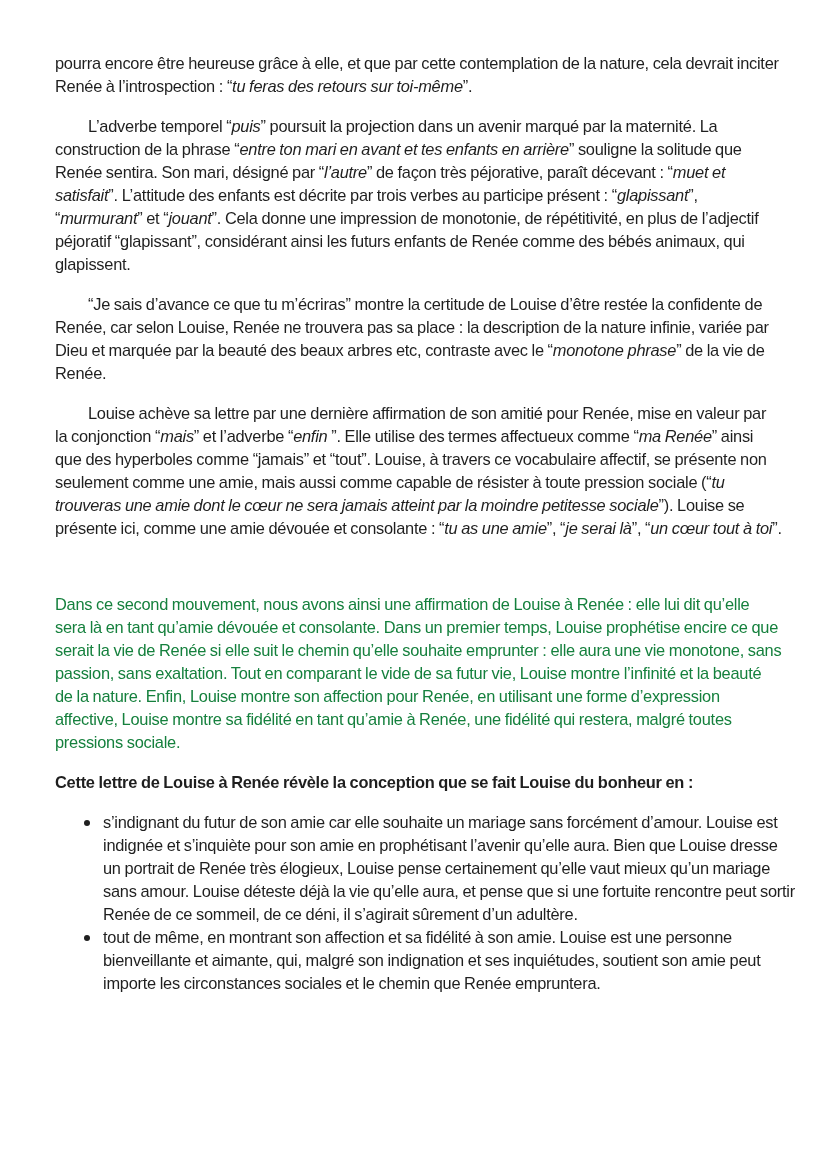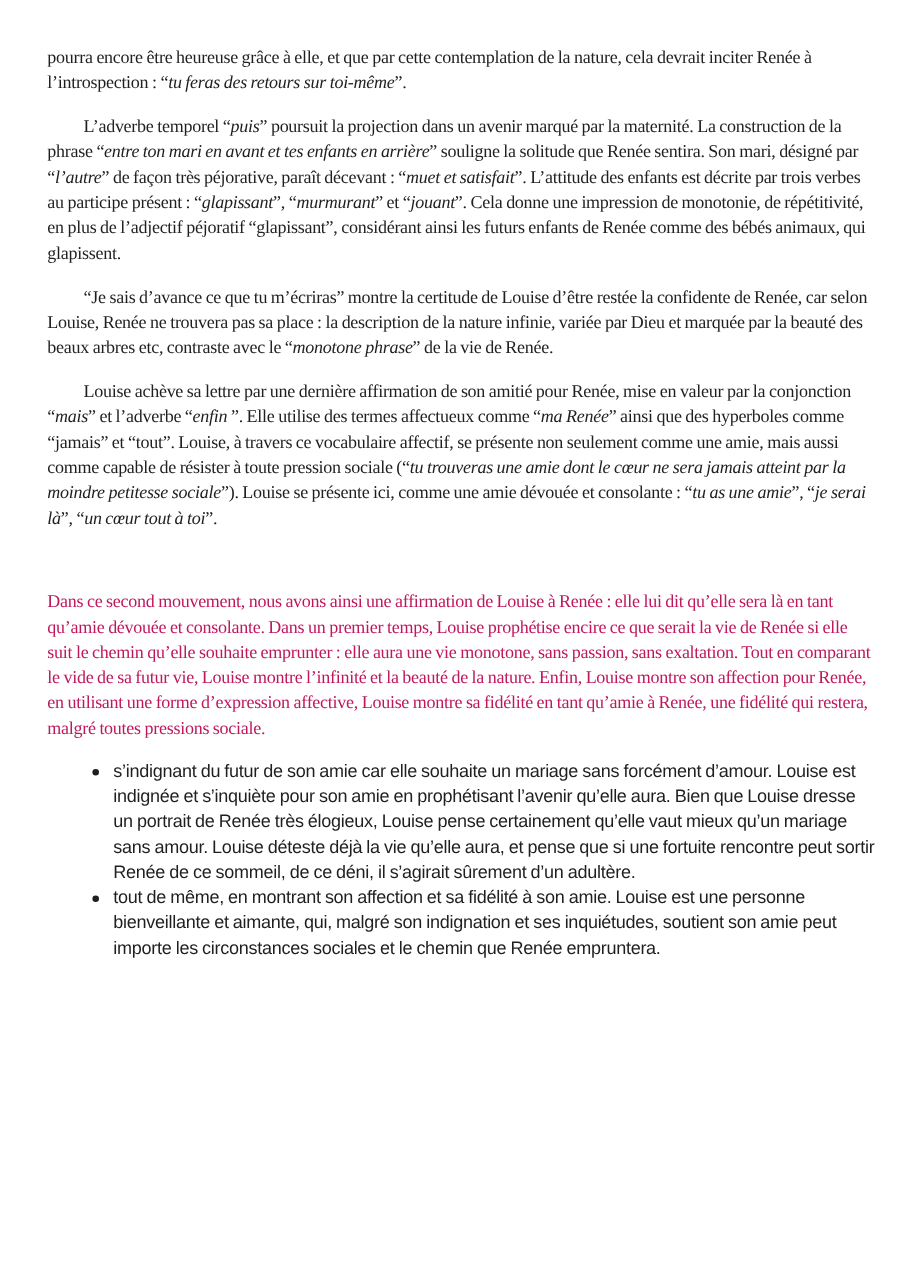--- a/index.html
+++ b/index.html
@@ -16,33 +16,32 @@
       font-size: 16.4px;
       line-height: 23px;
       letter-spacing: -0.25px;
       word-spacing: -0.5px;
     }
     .page {
       position: relative;
       padding: 36px 30px 0 39px;
     }
     p {
-      margin: 4px;
-      font-family: Liberation Serif, serif;
+      margin: 16px;
     }
     .indent {
       text-indent: 33px;
     }
     .gap {
       margin-top: 17px;
     }
     em { font-style: italic; }
     .summary {
       margin-top: 53px;
-      color: #be185d;
+      color: #15803d;
     }
     .conclusion-title {
       margin-top: 61px;
       font-weight: bold;
       font-style: italic;
     }
     .conclusion-lead {
       margin-top: 17px;
       font-weight: bold;
     }
@@ -74,20 +73,21 @@
 
   <p class="indent gap"><span>L’adverbe temporel “</span><em>puis</em><span>” poursuit la projection dans un avenir marqué par la maternité. La construction de la phrase “</span><em>entre ton mari en avant et tes enfants en arrière</em><span>” souligne la solitude que Renée sentira. Son mari, désigné par “</span><em>l’autre</em><span>” de façon très péjorative, paraît décevant : “</span><em>muet et satisfait</em><span>”. L’attitude des enfants est décrite par trois verbes au participe présent : “</span><em>glapissant</em><span>”, “</span><em>murmurant</em><span>” et “</span><em>jouant</em><span>”. Cela donne une impression de monotonie, de répétitivité, en plus de l’adjectif péjoratif “glapissant”, considérant ainsi les futurs enfants de Renée comme des bébés animaux, qui glapissent.</span></p>
 
   <p class="indent gap"><span>“Je sais d’avance ce que tu m’écriras” montre la certitude de Louise d’être restée la confidente de Renée, car selon Louise, Renée ne trouvera pas sa place : la description de la nature infinie, variée par Dieu et marquée par la beauté des beaux arbres etc, contraste avec le “</span><em>monotone phrase</em><span>” de la vie de Renée.</span></p>
 
   <p class="indent gap"><span>Louise achève sa lettre par une dernière affirmation de son amitié pour Renée, mise en valeur par la conjonction “</span><em>mais</em><span>” et l’adverbe “</span><em>enfin </em><span>”. Elle utilise des termes affectueux comme “</span><em>ma Renée</em><span>” ainsi que des hyperboles comme “jamais” et “tout”. Louise, à travers ce vocabulaire affectif, se présente non seulement comme une amie, mais aussi comme capable de résister à toute pression sociale (“</span><em>tu trouveras une amie dont le cœur ne sera jamais atteint par la moindre petitesse sociale</em><span>”). Louise se présente ici, comme une amie dévouée et consolante : “</span><em>tu as une amie</em><span>”, “</span><em>je serai là</em><span>”, “</span><em>un cœur tout à toi</em><span>”.</span></p>
 
   <p class="summary"><span>Dans ce second mouvement, nous avons ainsi une affirmation de Louise à Renée : elle lui dit qu’elle sera là en tant qu’amie dévouée et consolante. Dans un premier temps, Louise prophétise encire ce que serait la vie de Renée si elle suit le chemin qu’elle souhaite emprunter : elle aura une vie monotone, sans passion, sans exaltation. Tout en comparant le vide de sa futur vie, Louise montre l’infinité et la beauté de la nature. Enfin, Louise montre son affection pour Renée, en utilisant une forme d’expression affective, Louise montre sa fidélité en tant qu’amie à Renée, une fidélité qui restera, malgré toutes pressions sociale.</span></p>
 
 
+  <p class="conclusion-lead">Cette lettre de Louise à Renée révèle la conception que se fait Louise du bonheur en :</p>
 
   <ul class="bullets">
     <li>
       <span class="dot"></span>
       <span>s’indignant du futur de son amie car elle souhaite un mariage sans forcément d’amour. Louise est indignée et s’inquiète pour son amie en prophétisant l’avenir qu’elle aura. Bien que Louise dresse un portrait de Renée très élogieux, Louise pense certainement qu’elle vaut mieux qu’un mariage sans amour. Louise déteste déjà la vie qu’elle aura, et pense que si une fortuite rencontre peut sortir Renée de ce sommeil, de ce déni, il s’agirait sûrement d’un adultère.</span>
     </li>
     <li>
       <span class="dot"></span>
       <span>tout de même, en montrant son affection et sa fidélité à son amie. Louise est une personne bienveillante et aimante, qui, malgré son indignation et ses inquiétudes, soutient son amie peut importe les circonstances sociales et le chemin que Renée empruntera.</span>
     </li>

